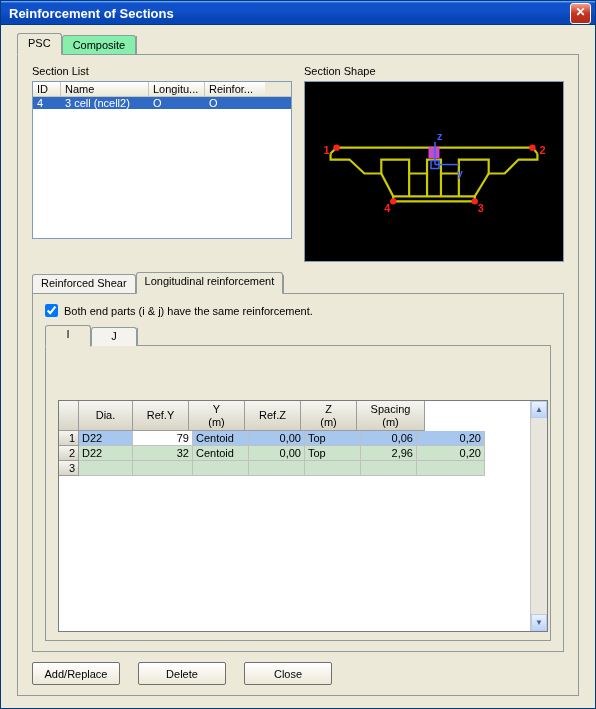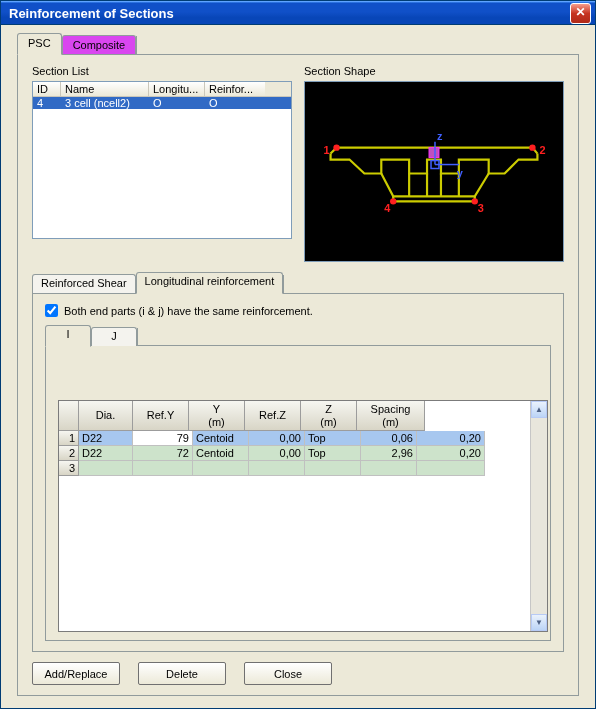--- a/index.html
+++ b/index.html
@@ -72,21 +72,21 @@
     cursor: pointer;
     position: relative;
   }
   .tab.active {
     background: #ece9d8;
     border-bottom: 1px solid #ece9d8;
     margin-bottom: -1px;
     z-index: 3;
   }
   .tab.inactive {
-    background: #d946ef;
+    background: #86efac;
     margin-top: 2px;
   }
   .tab-sep { border-left: 1px solid #919b9c; height: 18px; margin-top: 3px; }
 
   .tab-panel {
     border: 1px solid #919b9c;
     flex: 1;
     padding: 10px 14px 10px 14px;
     display: flex;
     flex-direction: column;
@@ -425,21 +425,21 @@
                 <div class="dg-c num">79</div>
                 <div class="dg-c refy">Centoid</div>
                 <div class="dg-c ym">0,00</div>
                 <div class="dg-c refz">Top</div>
                 <div class="dg-c zm">0,06</div>
                 <div class="dg-c spc">0,20</div>
               </div>
               <div class="dg-row green">
                 <div class="dg-rh">2</div>
                 <div class="dg-c dia">D22</div>
-                <div class="dg-c num">72</div>
+                <div class="dg-c num">32</div>
                 <div class="dg-c refy">Centoid</div>
                 <div class="dg-c ym">0,00</div>
                 <div class="dg-c refz">Top</div>
                 <div class="dg-c zm">2,96</div>
                 <div class="dg-c spc">0,20</div>
               </div>
               <div class="dg-row green">
                 <div class="dg-rh">3</div>
                 <div class="dg-c dia"></div>
                 <div class="dg-c num"></div>

